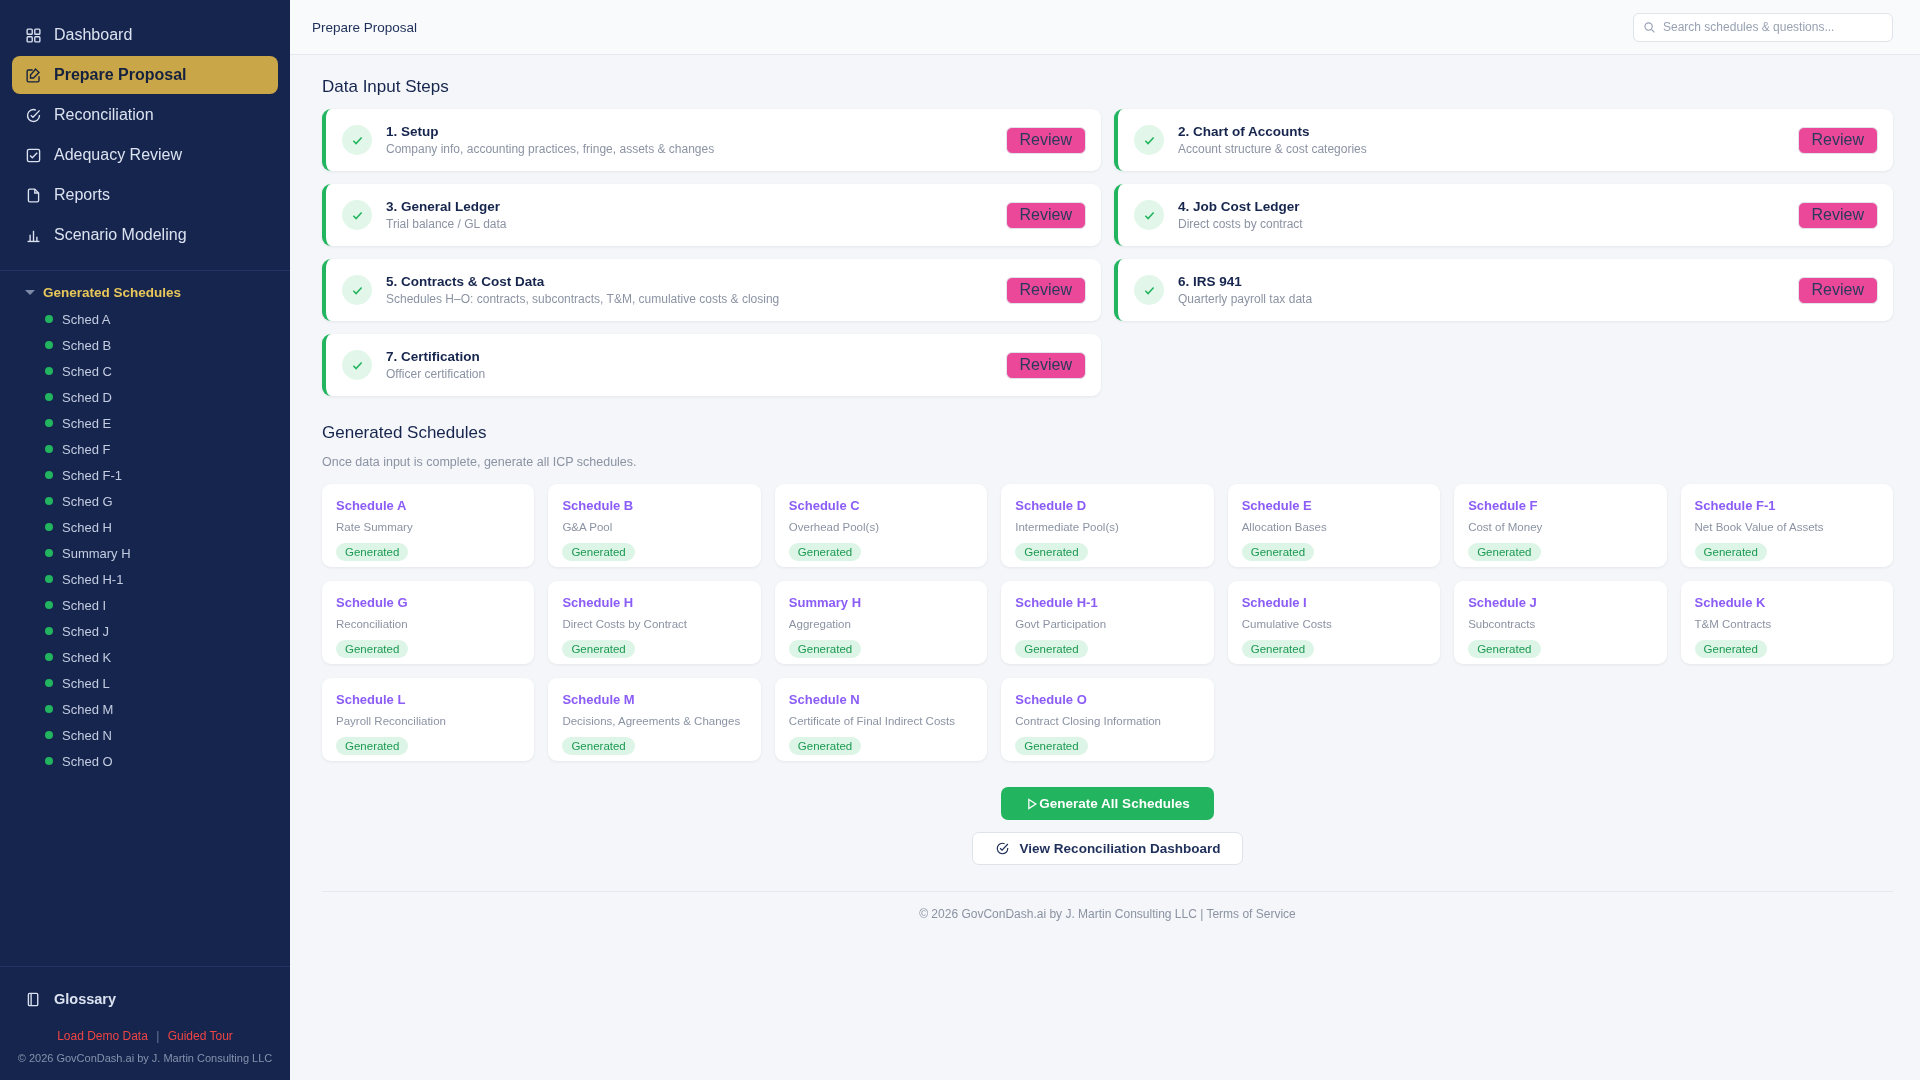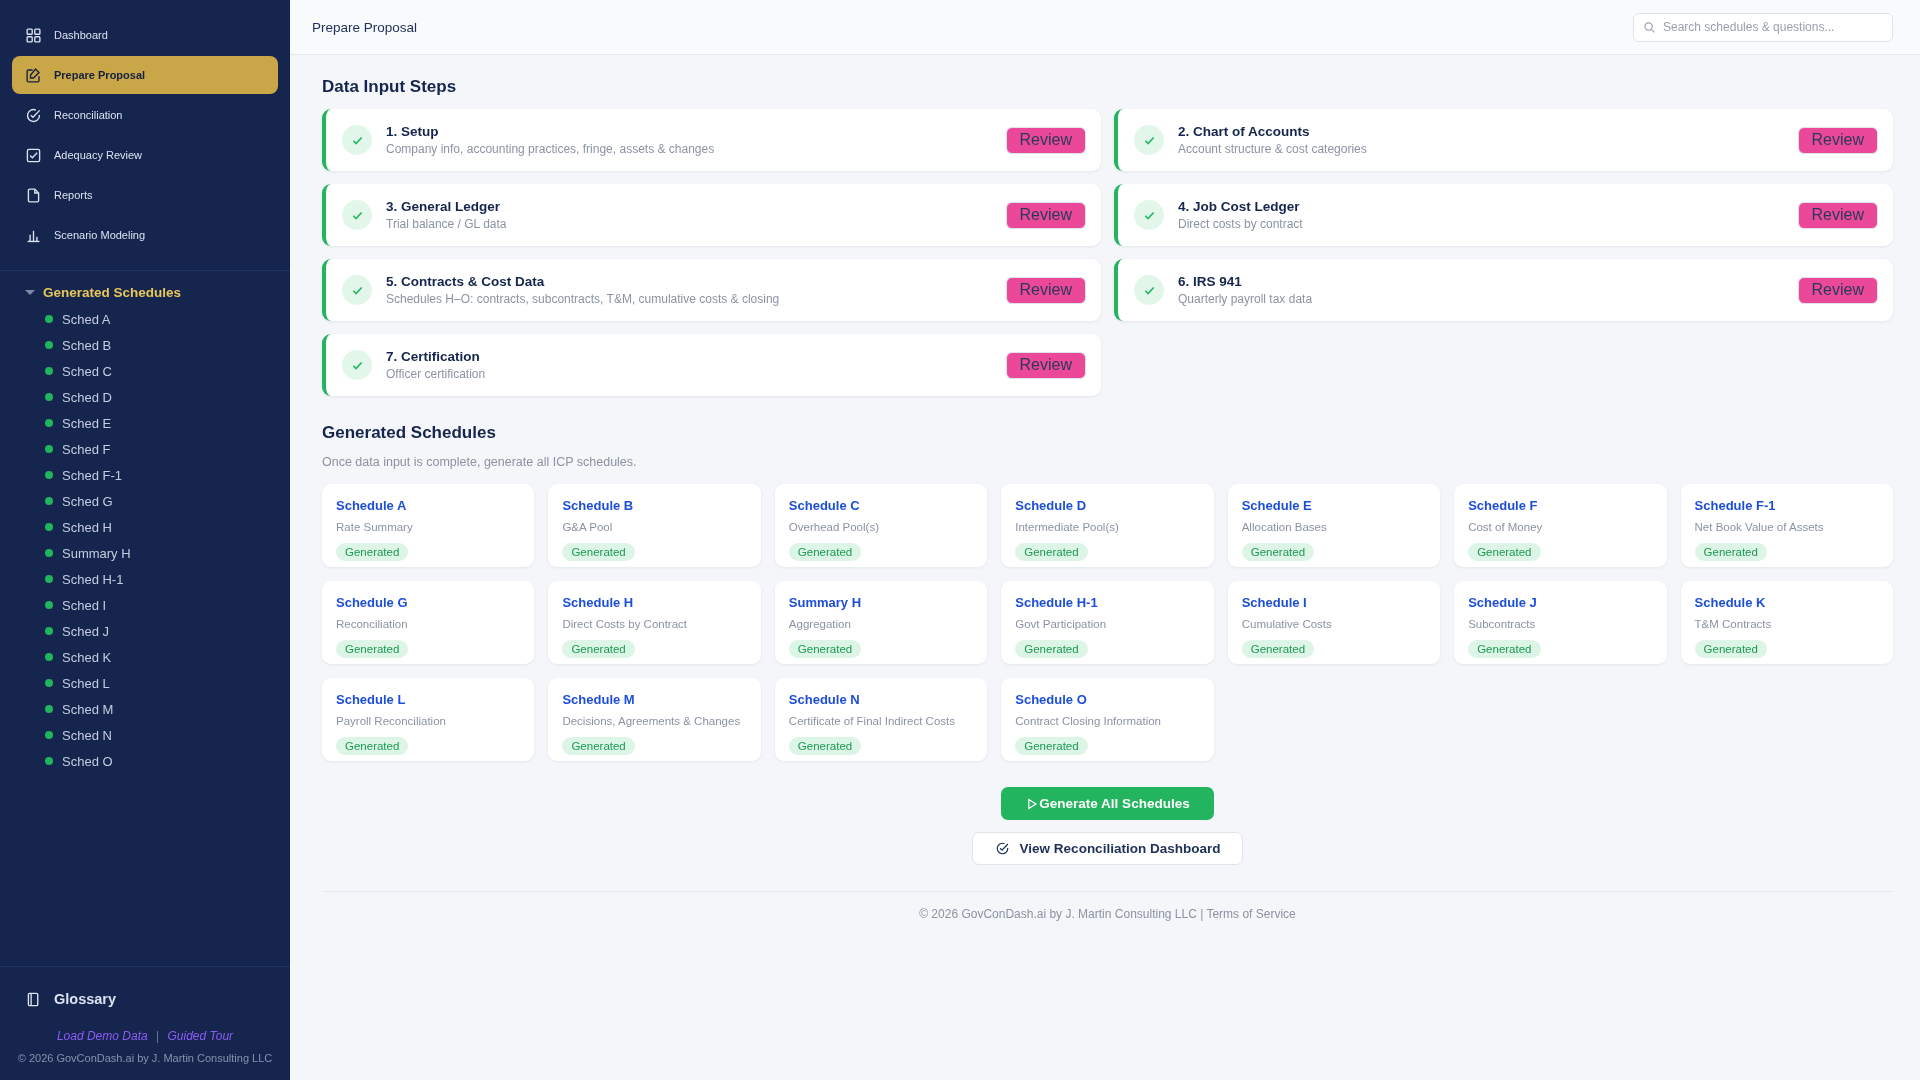--- a/index.html
+++ b/index.html
@@ -38,21 +38,21 @@
   }
   .brand-sub {
     margin-top: 6px; font-size: 11.5px; color: #8e9ab8; letter-spacing: .5px;
   }
 
   .sb-nav { margin-top: 16px; padding: 0 12px; }
   .nav-item {
     display: flex; align-items: center; gap: 12px;
     height: 38px; padding: 0 13px; margin-bottom: 2px;
     border-radius: 8px; color: #dbe2f0;
-    font-size: 11px; cursor: pointer;
+    font-size: 16px; cursor: pointer;
   }
   .nav-item.active {
     background: #c9a648; color: #14213f; font-weight: bold;
   }
   .nav-icon { width: 17px; height: 17px; flex: none; display: block; }
 
   .sb-divider { height: 1px; background: #223463; margin: 14px 0 0 0; }
 
   .sb-group-head {
     display: flex; align-items: center; gap: 8px;
@@ -75,21 +75,21 @@
   .sb-foot-div { height: 1px; background: #223463; }
   .glossary {
     display: flex; align-items: center; gap: 12px;
     height: 44px; padding: 0 25px; margin-top: 10px;
     color: #dbe2f0; font-size: 14.5px; font-weight: bold; cursor: pointer;
   }
   .demo-links {
     text-align: center; font-size: 12px; color: #c9a648;
     padding: 8px 0 0 0;
   }
-  .demo-links a { color: #8b5cf6; text-decoration: none; cursor: pointer; font-style: italic; }
+  .demo-links a { color: #ef4444; text-decoration: none; cursor: pointer; }
   .demo-links .pipe { color: #6c7795; margin: 0 5px; }
   .sb-copy {
     text-align: center; font-size: 11px; color: #8592ae;
     padding: 9px 0 16px 0;
   }
 
   
   .main { flex: 1; height: 1080px; display: flex; flex-direction: column; background: #f4f6f9; }
   .topbar {
     height: 55px; min-height: 55px; background: #f8fafc;
@@ -101,21 +101,21 @@
   .search-box {
     width: 260px; height: 29px; background: #fff;
     border: 1px solid #dfe3ea; border-radius: 6px;
     display: flex; align-items: center; gap: 7px; padding: 0 9px;
   }
   .search-ph { font-size: 12px; color: #98a1b2; }
 
   .content { flex: 1; overflow: hidden; padding: 22px 27px 0 32px; }
 
   .sec-title {
-    font-size: 17px; font-weight: bold; color: #16254d; margin-bottom: 12px;
+    font-size: 17px; font-weight: normal; color: #16254d; margin-bottom: 12px;
   }
 
   
   .steps-grid {
     display: grid; grid-template-columns: 1fr 1fr; gap: 13px 13px;
   }
   .step-card {
     background: #fff; border-radius: 9px;
     border-left: 4px solid #22b45e;
     box-shadow: 0 1px 3px rgba(20,33,63,.07);
@@ -141,21 +141,21 @@
   .gen-sec { margin-top: 27px; }
   .gen-sub { font-size: 12.5px; color: #8b93a3; margin: 9px 0 15px 0; }
   .sched-grid {
     display: grid; grid-template-columns: repeat(7, 1fr); gap: 14px 14px;
   }
   .sched-card {
     background: #fff; border-radius: 9px;
     box-shadow: 0 1px 3px rgba(20,33,63,.07);
     padding: 14px 14px 14px 14px; height: 83px;
   }
-  .sched-name { font-size: 13px; font-weight: bold; color: #1d4ed8; }
+  .sched-name { font-size: 13px; font-weight: bold; color: #8b5cf6; }
   .sched-desc { font-size: 11.5px; color: #8b93a3; margin-top: 8px; white-space: nowrap; }
   .badge {
     display: inline-block; margin-top: 10px;
     background: #ddf5e6; color: #1c9a52;
     font-size: 11.5px; border-radius: 11px; padding: 3px 9px;
   }
 
   
   .actions {
     display: flex; flex-direction: column; align-items: center;

